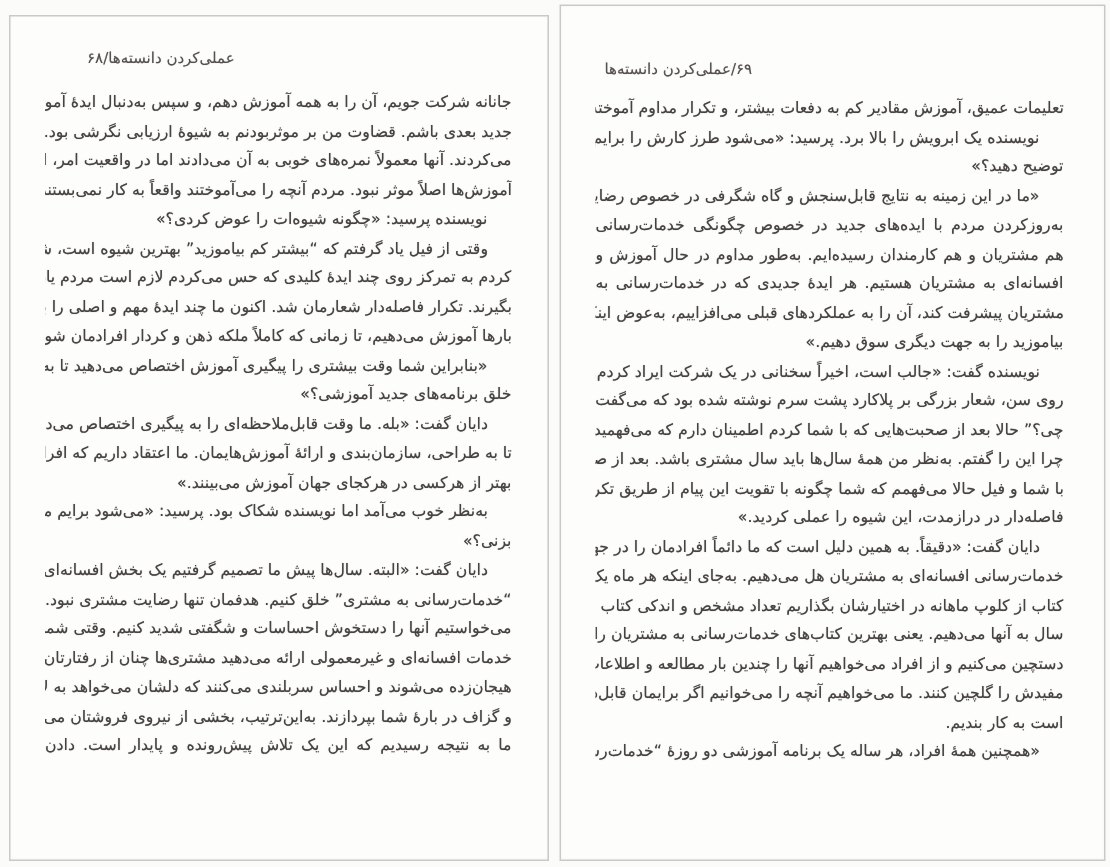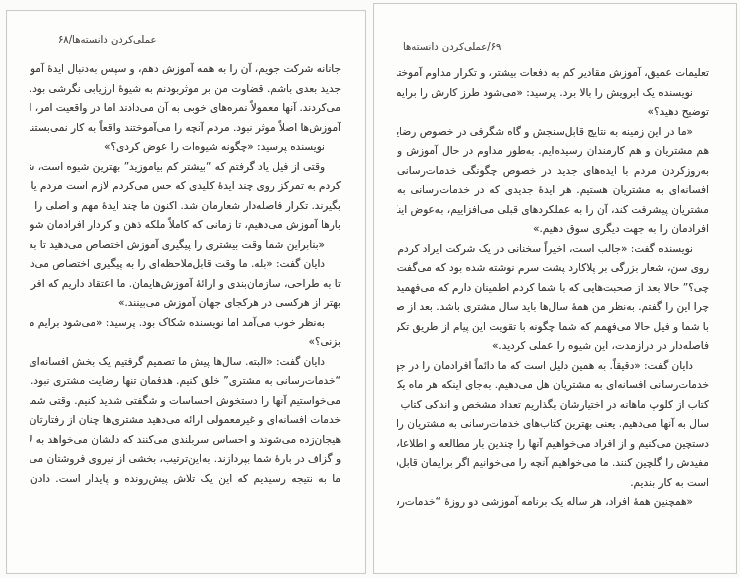--- a/index.html
+++ b/index.html
@@ -49,20 +49,21 @@
         <div class="line">جانانه شرکت جویم، آن را به همه آموزش دهم، و سپس به‌دنبال ایدۀ آموزشی</div>
         <div class="line">جدید بعدی باشم. قضاوت من بر موثربودنم به شیوۀ ارزیابی نگرشی بود.</div>
         <div class="line">می‌کردند. آنها معمولاً نمره‌های خوبی به آن می‌دادند اما در واقعیت امر، این</div>
         <div class="line par-last">آموزش‌ها اصلاً موثر نبود. مردم آنچه را می‌آموختند واقعاً به کار نمی‌بستند.»</div>
         <div class="line indent par-last">نویسنده پرسید: «چگونه شیوه‌ات را عوض کردی؟»</div>
         <div class="line indent">وقتی از فیل یاد گرفتم که “بیشتر کم بیاموزید” بهترین شیوه است، شروع</div>
         <div class="line">کردم به تمرکز روی چند ایدۀ کلیدی که حس می‌کردم لازم است مردم یاد</div>
         <div class="line">بگیرند. تکرار فاصله‌دار شعارمان شد. اکنون ما چند ایدۀ مهم و اصلی را بارها و</div>
         <div class="line par-last">بارها آموزش می‌دهیم، تا زمانی که کاملاً ملکه ذهن و کردار افرادمان شود.»</div>
         <div class="line indent">«بنابراین شما وقت بیشتری را پیگیری آموزش اختصاص می‌دهید تا به</div>
+        <div class="line par-last">خلق برنامه‌های جدید آموزشی؟»</div>
         <div class="line indent">دایان گفت: «بله. ما وقت قابل‌ملاحظه‌ای را به پیگیری اختصاص می‌دهیم</div>
         <div class="line">تا به طراحی، سازمان‌بندی و ارائۀ آموزش‌هایمان. ما اعتقاد داریم که افرادمان</div>
         <div class="line par-last">بهتر از هرکسی در هرکجای جهان آموزش می‌بینند.»</div>
         <div class="line indent">به‌نظر خوب می‌آمد اما نویسنده شکاک بود. پرسید: «می‌شود برایم مثال</div>
         <div class="line par-last">بزنی؟»</div>
         <div class="line indent">دایان گفت: «البته. سال‌ها پیش ما تصمیم گرفتیم یک بخش افسانه‌ای</div>
         <div class="line">“خدمات‌رسانی به مشتری” خلق کنیم. هدفمان تنها رضایت مشتری نبود.</div>
         <div class="line">می‌خواستیم آنها را دستخوش احساسات و شگفتی شدید کنیم. وقتی شما</div>
         <div class="line">خدمات افسانه‌ای و غیرمعمولی ارائه می‌دهید مشتری‌ها چنان از رفتارتان</div>
         <div class="line">هیجان‌زده می‌شوند و احساس سربلندی می‌کنند که دلشان می‌خواهد به لاف</div>
@@ -71,25 +72,25 @@
       </div>
   </section>
 
   <section class="page page-right">
     <div class="running-head">۶۹/عملی‌کردن دانسته‌ها</div>
     <div class="body-text">
         <div class="line par-last">تعلیمات عمیق، آموزش مقادیر کم به دفعات بیشتر، و تکرار مداوم آموخته‌ها.»</div>
         <div class="line indent">نویسنده یک ابرویش را بالا برد. پرسید: «می‌شود طرز کارش را برایم</div>
         <div class="line par-last">توضیح دهید؟»</div>
         <div class="line indent">«ما در این زمینه به نتایج قابل‌سنجش و گاه شگرفی در خصوص رضایت</div>
+        <div class="line">به‌روزکردن مردم با ایده‌های جدید در خصوص چگونگی خدمات‌رسانی</div>
         <div class="line">هم مشتریان و هم کارمندان رسیده‌ایم. به‌طور مداوم در حال آموزش و</div>
-        <div class="line">به‌روزکردن مردم با ایده‌های جدید در خصوص چگونگی خدمات‌رسانی</div>
         <div class="line">افسانه‌ای به مشتریان هستیم. هر ایدۀ جدیدی که در خدمات‌رسانی به</div>
         <div class="line">مشتریان پیشرفت کند، آن را به عملکردهای قبلی می‌افزاییم، به‌عوض اینکه</div>
-        <div class="line par-last">افرادمان را به جهت دیگری سوق دهیم.»</div>
+        <div class="line par-last">بیاموزید را به جهت دیگری سوق دهیم.»</div>
         <div class="line indent">نویسنده گفت: «جالب است، اخیراً سخنانی در یک شرکت ایراد کردم.</div>
         <div class="line">روی سن، شعار بزرگی بر پلاکارد پشت سرم نوشته شده بود که می‌گفت:</div>
         <div class="line">چی؟” حالا بعد از صحبت‌هایی که با شما کردم اطمینان دارم که می‌فهمید</div>
         <div class="line">چرا این را گفتم. به‌نظر من همۀ سال‌ها باید سال مشتری باشد. بعد از صحبت</div>
         <div class="line">با شما و فیل حالا می‌فهمم که شما چگونه با تقویت این پیام از طریق تکرار</div>
         <div class="line par-last">فاصله‌دار در درازمدت، این شیوه را عملی کردید.»</div>
         <div class="line indent">دایان گفت: «دقیقاً. به همین دلیل است که ما دائماً افرادمان را در جهت</div>
         <div class="line">خدمات‌رسانی افسانه‌ای به مشتریان هل می‌دهیم. به‌جای اینکه هر ماه یک</div>
         <div class="line">کتاب از کلوپ ماهانه در اختیارشان بگذاریم تعداد مشخص و اندکی کتاب در</div>
         <div class="line">سال به آنها می‌دهیم. یعنی بهترین کتاب‌های خدمات‌رسانی به مشتریان را</div>

